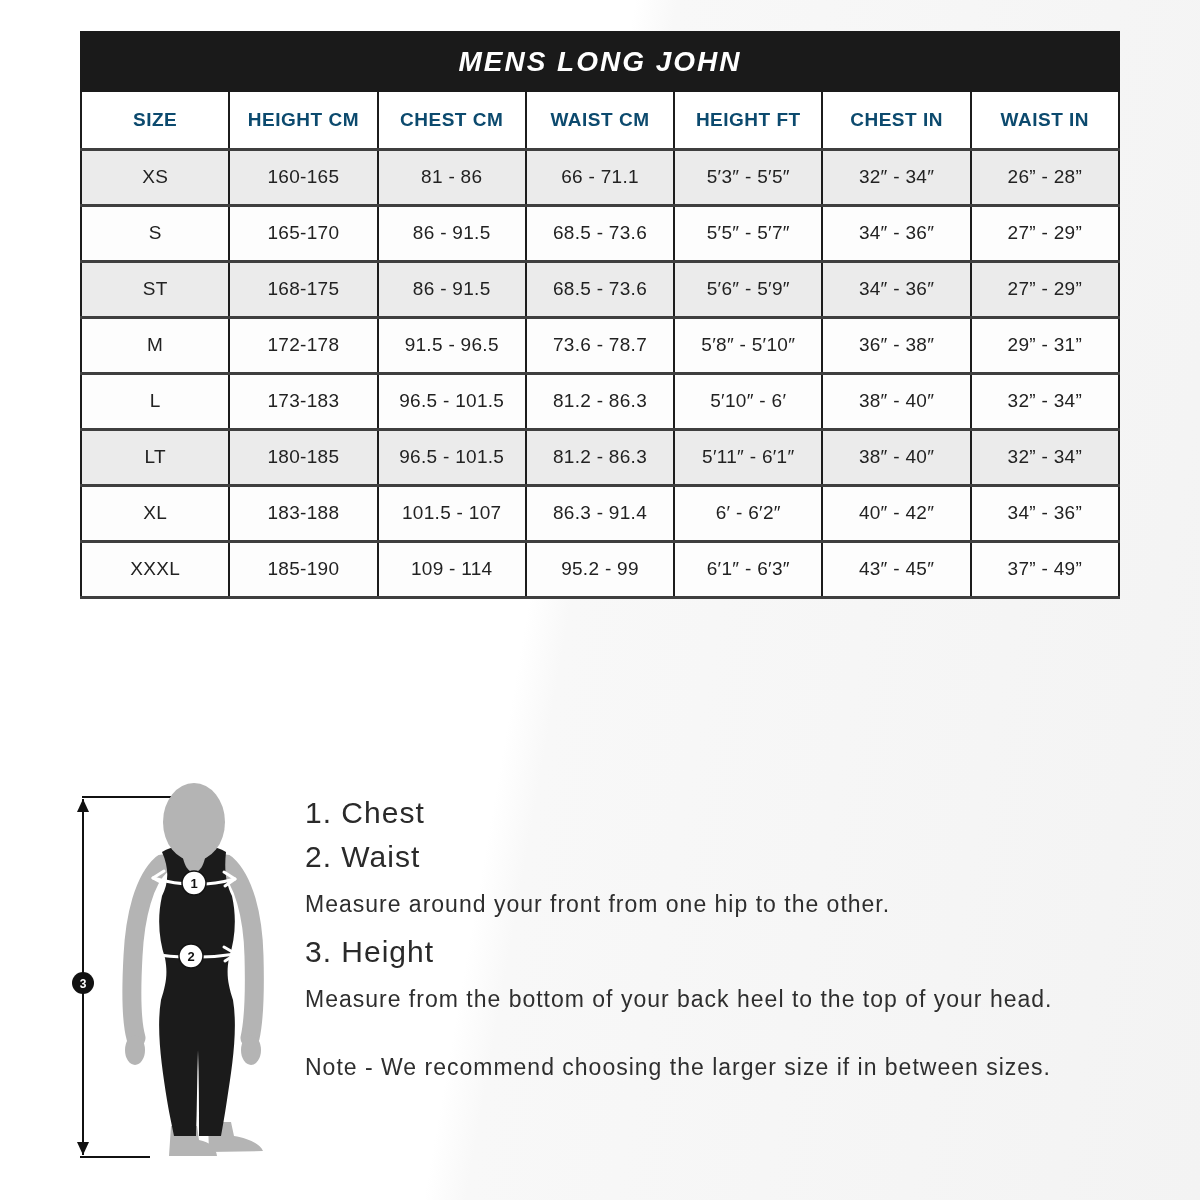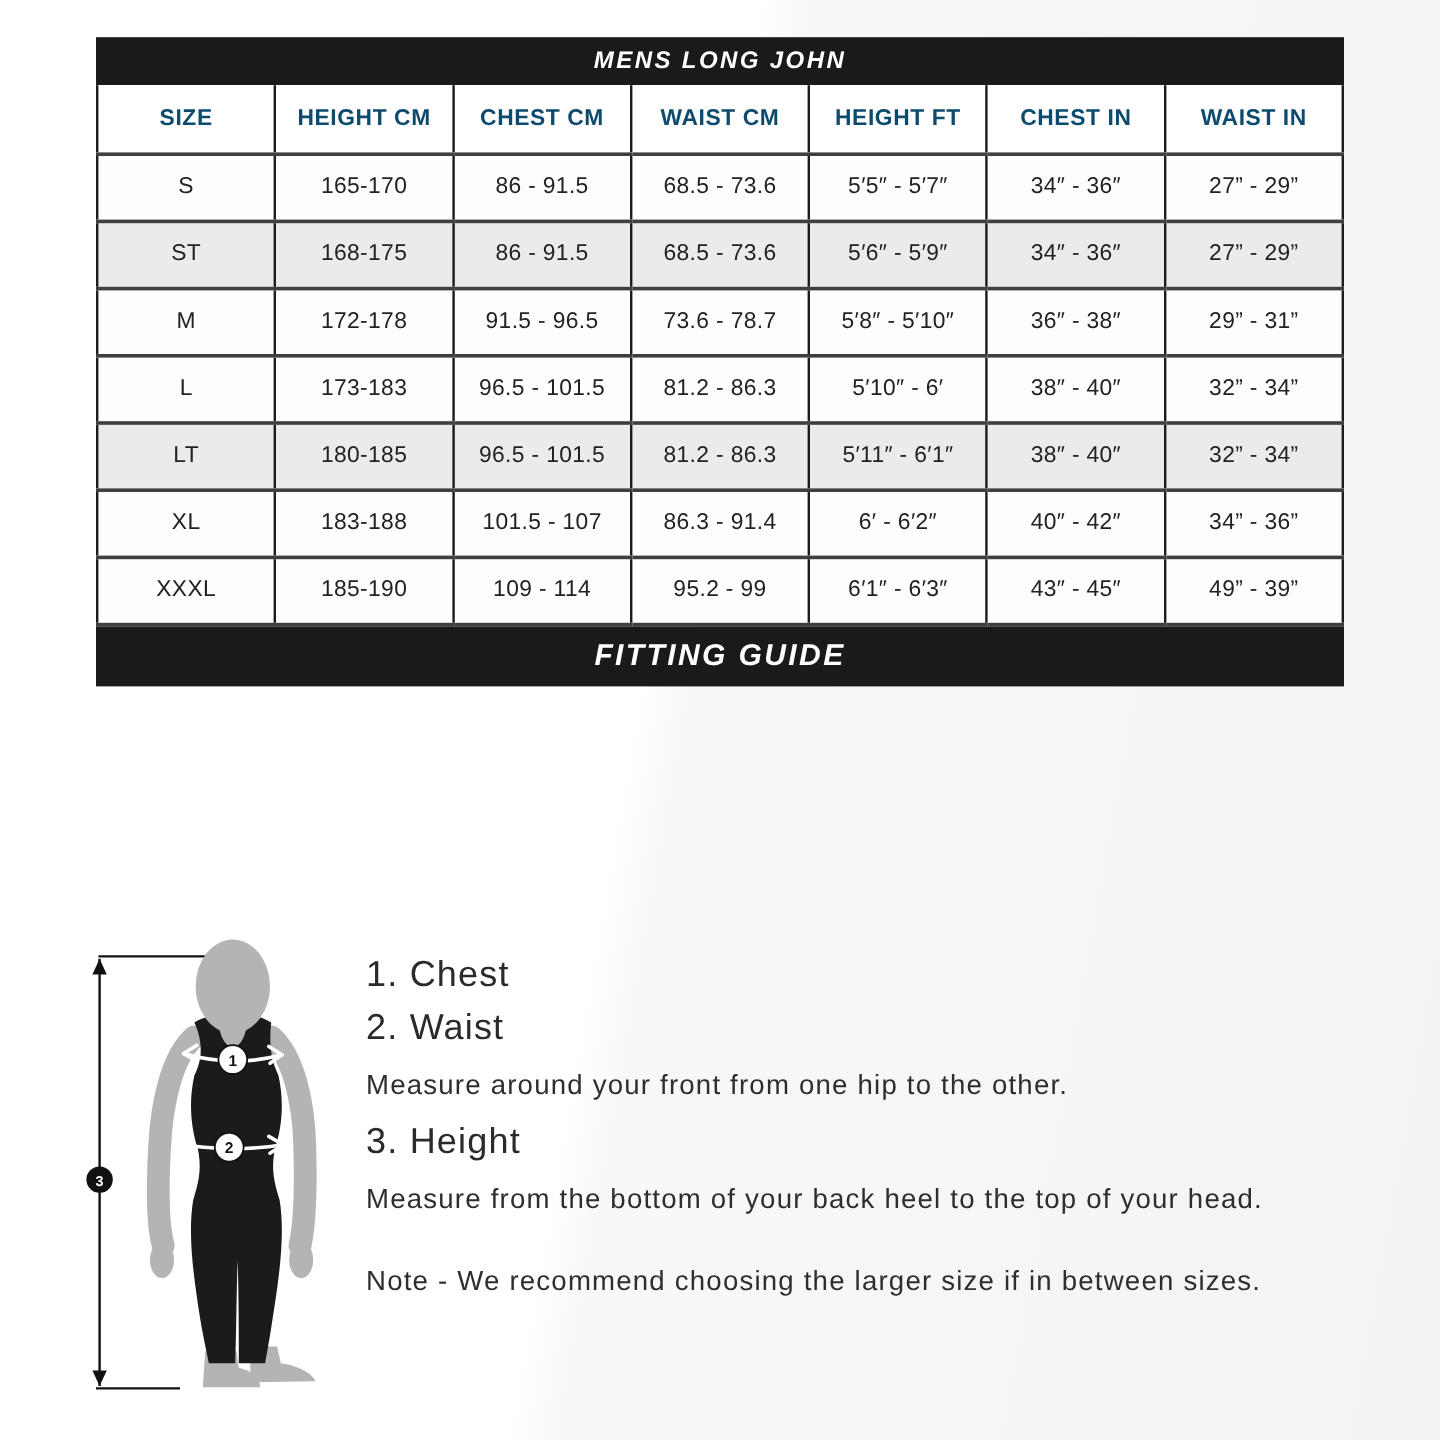--- a/index.html
+++ b/index.html
@@ -13,21 +13,21 @@
   .sheet {
     position:absolute; left:0; top:0; width:1200px; height:1200px;
     background:linear-gradient(100deg,#ffffff 0%,#ffffff 45%,#f8f8f8 48%,#f3f3f3 100%);
   }
   
   .chart { position:absolute; left:80px; top:31px; width:1040px; }
   .bar {
     background:#1a1a1a; color:#ffffff; display:flex; align-items:center; justify-content:center;
     font-style:italic; font-weight:900; letter-spacing:2px;
   }
-  .bar.title-bar { height:40px; font-size:20px; }
+  .bar.title-bar { height:61px; font-size:28px; }
   .bar.footer-bar { height:50px; font-size:25px; }
   table.size-table { width:100%; border-collapse:collapse; table-layout:fixed; background:#ffffff; }
   table.size-table th {
     height:57px; background:#ffffff; color:#0c4a6e;
     font-size:19px; font-weight:700; letter-spacing:0.5px;
     border:2px solid #1c1c1c; border-top:none; text-align:center;
   }
   table.size-table td {
     height:56px; text-align:center; font-size:19px; font-weight:400; color:#222222;
     letter-spacing:0.3px;
@@ -60,20 +60,29 @@
             <th>SIZE</th>
             <th>HEIGHT CM</th>
             <th>CHEST CM</th>
             <th>WAIST CM</th>
             <th>HEIGHT FT</th>
             <th>CHEST IN</th>
             <th>WAIST IN</th>
           </tr>
       </thead>
       <tbody id="body-rows">
+          <tr class="shade">
+            <td>XS</td>
+            <td>160-165</td>
+            <td>81 - 86</td>
+            <td>66 - 71.1</td>
+            <td>5′3″ - 5′5″</td>
+            <td>32″ - 34″</td>
+            <td>26” - 28”</td>
+          </tr>
           <tr>
             <td>S</td>
             <td>165-170</td>
             <td>86 - 91.5</td>
             <td>68.5 - 73.6</td>
             <td>5′5″ - 5′7″</td>
             <td>34″ - 36″</td>
             <td>27” - 29”</td>
           </tr>
           <tr class="shade">
@@ -121,27 +130,24 @@
             <td>40″ - 42″</td>
             <td>34” - 36”</td>
           </tr>
           <tr>
             <td>XXXL</td>
             <td>185-190</td>
             <td>109 - 114</td>
             <td>95.2 - 99</td>
             <td>6′1″ - 6′3″</td>
             <td>43″ - 45″</td>
-            <td>49” - 39”</td>
+            <td>37” - 49”</td>
           </tr>
         </tbody>
     </table>
-    <div class="bar footer-bar">
-      <span>FITTING GUIDE</span>
-    </div>
   </div>
 
   <div class="figure-wrap">
     <svg viewBox="0 0 232 422" width="232" height="422">
 
       <g stroke="#111" stroke-width="2" fill="none">
         <line x1="25" y1="21" x2="25" y2="377"></line>
         <line x1="24" y1="19" x2="122" y2="19"></line>
         <line x1="22" y1="379" x2="92" y2="379"></line>
       </g>

